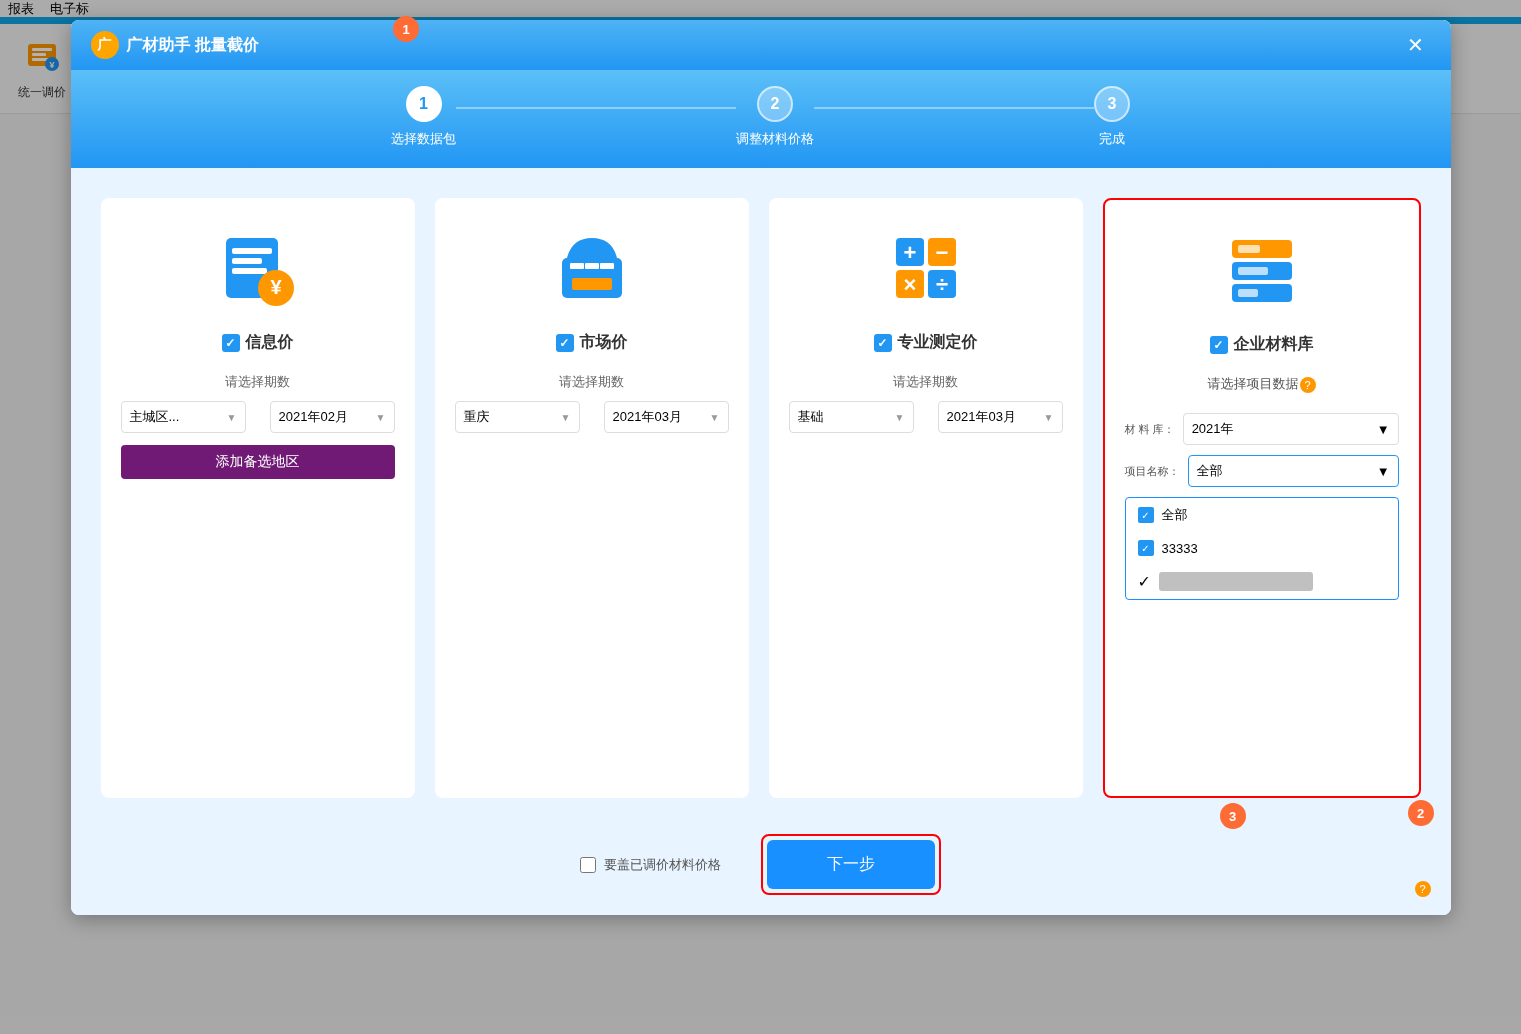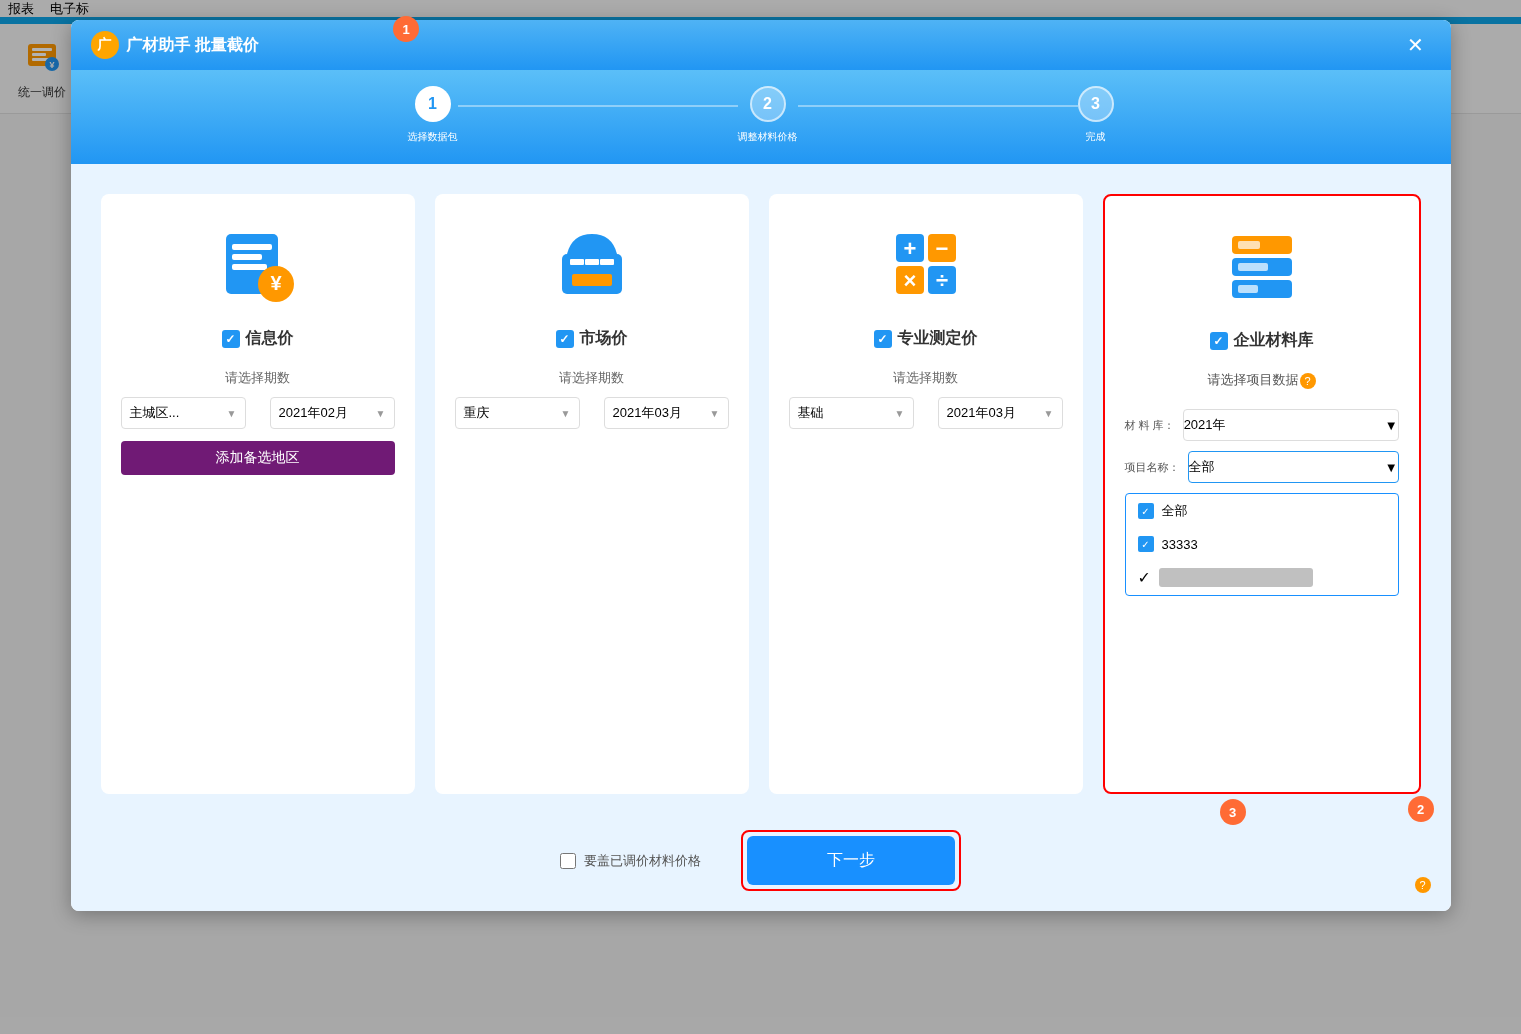--- a/index.html
+++ b/index.html
@@ -110,21 +110,21 @@
     }
     .step-circle {
       width: 36px; height: 36px;
       border-radius: 50%;
       display: flex; align-items: center; justify-content: center;
       font-size: 16px; font-weight: bold;
       z-index: 1;
     }
     .step-circle.active { background: white; color: #2196F3; }
     .step-circle.inactive { background: rgba(255,255,255,0.3); color: white; border: 2px solid rgba(255,255,255,0.6); }
-    .step-label { color: white; font-size: 10px; margin-top: 8px; }
+    .step-label { color: white; font-size: 13px; margin-top: 8px; }
     .step-line {
       width: 280px; height: 2px;
       background: rgba(255,255,255,0.4);
       margin-top: -18px;
       z-index: 0;
     }
 
     
     .dialog-body {
       background: #e8f4ff;
@@ -196,21 +196,21 @@
     }
     .field-row {
       display: flex; align-items: center; gap: 8px;
       width: 100%; margin-bottom: 10px;
     }
     .field-label { font-size: 11px; color: #555; white-space: nowrap; min-width: 50px; }
     .field-select {
       flex: 1;
       border: 1px solid #ddd;
       border-radius: 4px;
-      padding: 6px 0;
+      padding: 6px 8px;
       font-size: 13px;
       display: flex; align-items: center; justify-content: space-between;
       cursor: pointer;
     }
 
     
     .dropdown-list {
       border: 1px solid #1890ff;
       border-radius: 4px;
       background: white;
@@ -269,21 +269,21 @@
     .next-btn-area {
       border: 2px solid red;
       border-radius: 8px;
       padding: 4px;
     }
     .next-btn {
       background: #1890ff;
       color: white;
       border: none;
       border-radius: 6px;
-      padding: 14px 80px;
+      padding: 14px 60px;
       font-size: 16px;
       cursor: pointer;
     }
     .badge { width: 26px; height: 26px; border-radius: 50%; background: #ff6b35; color: white; font-size: 13px; font-weight: bold; display: flex; align-items: center; justify-content: center; z-index: 200; }
   </style>
 </head>
 <body>
 
 <div class="menu-bar">
   <span>报表</span>

